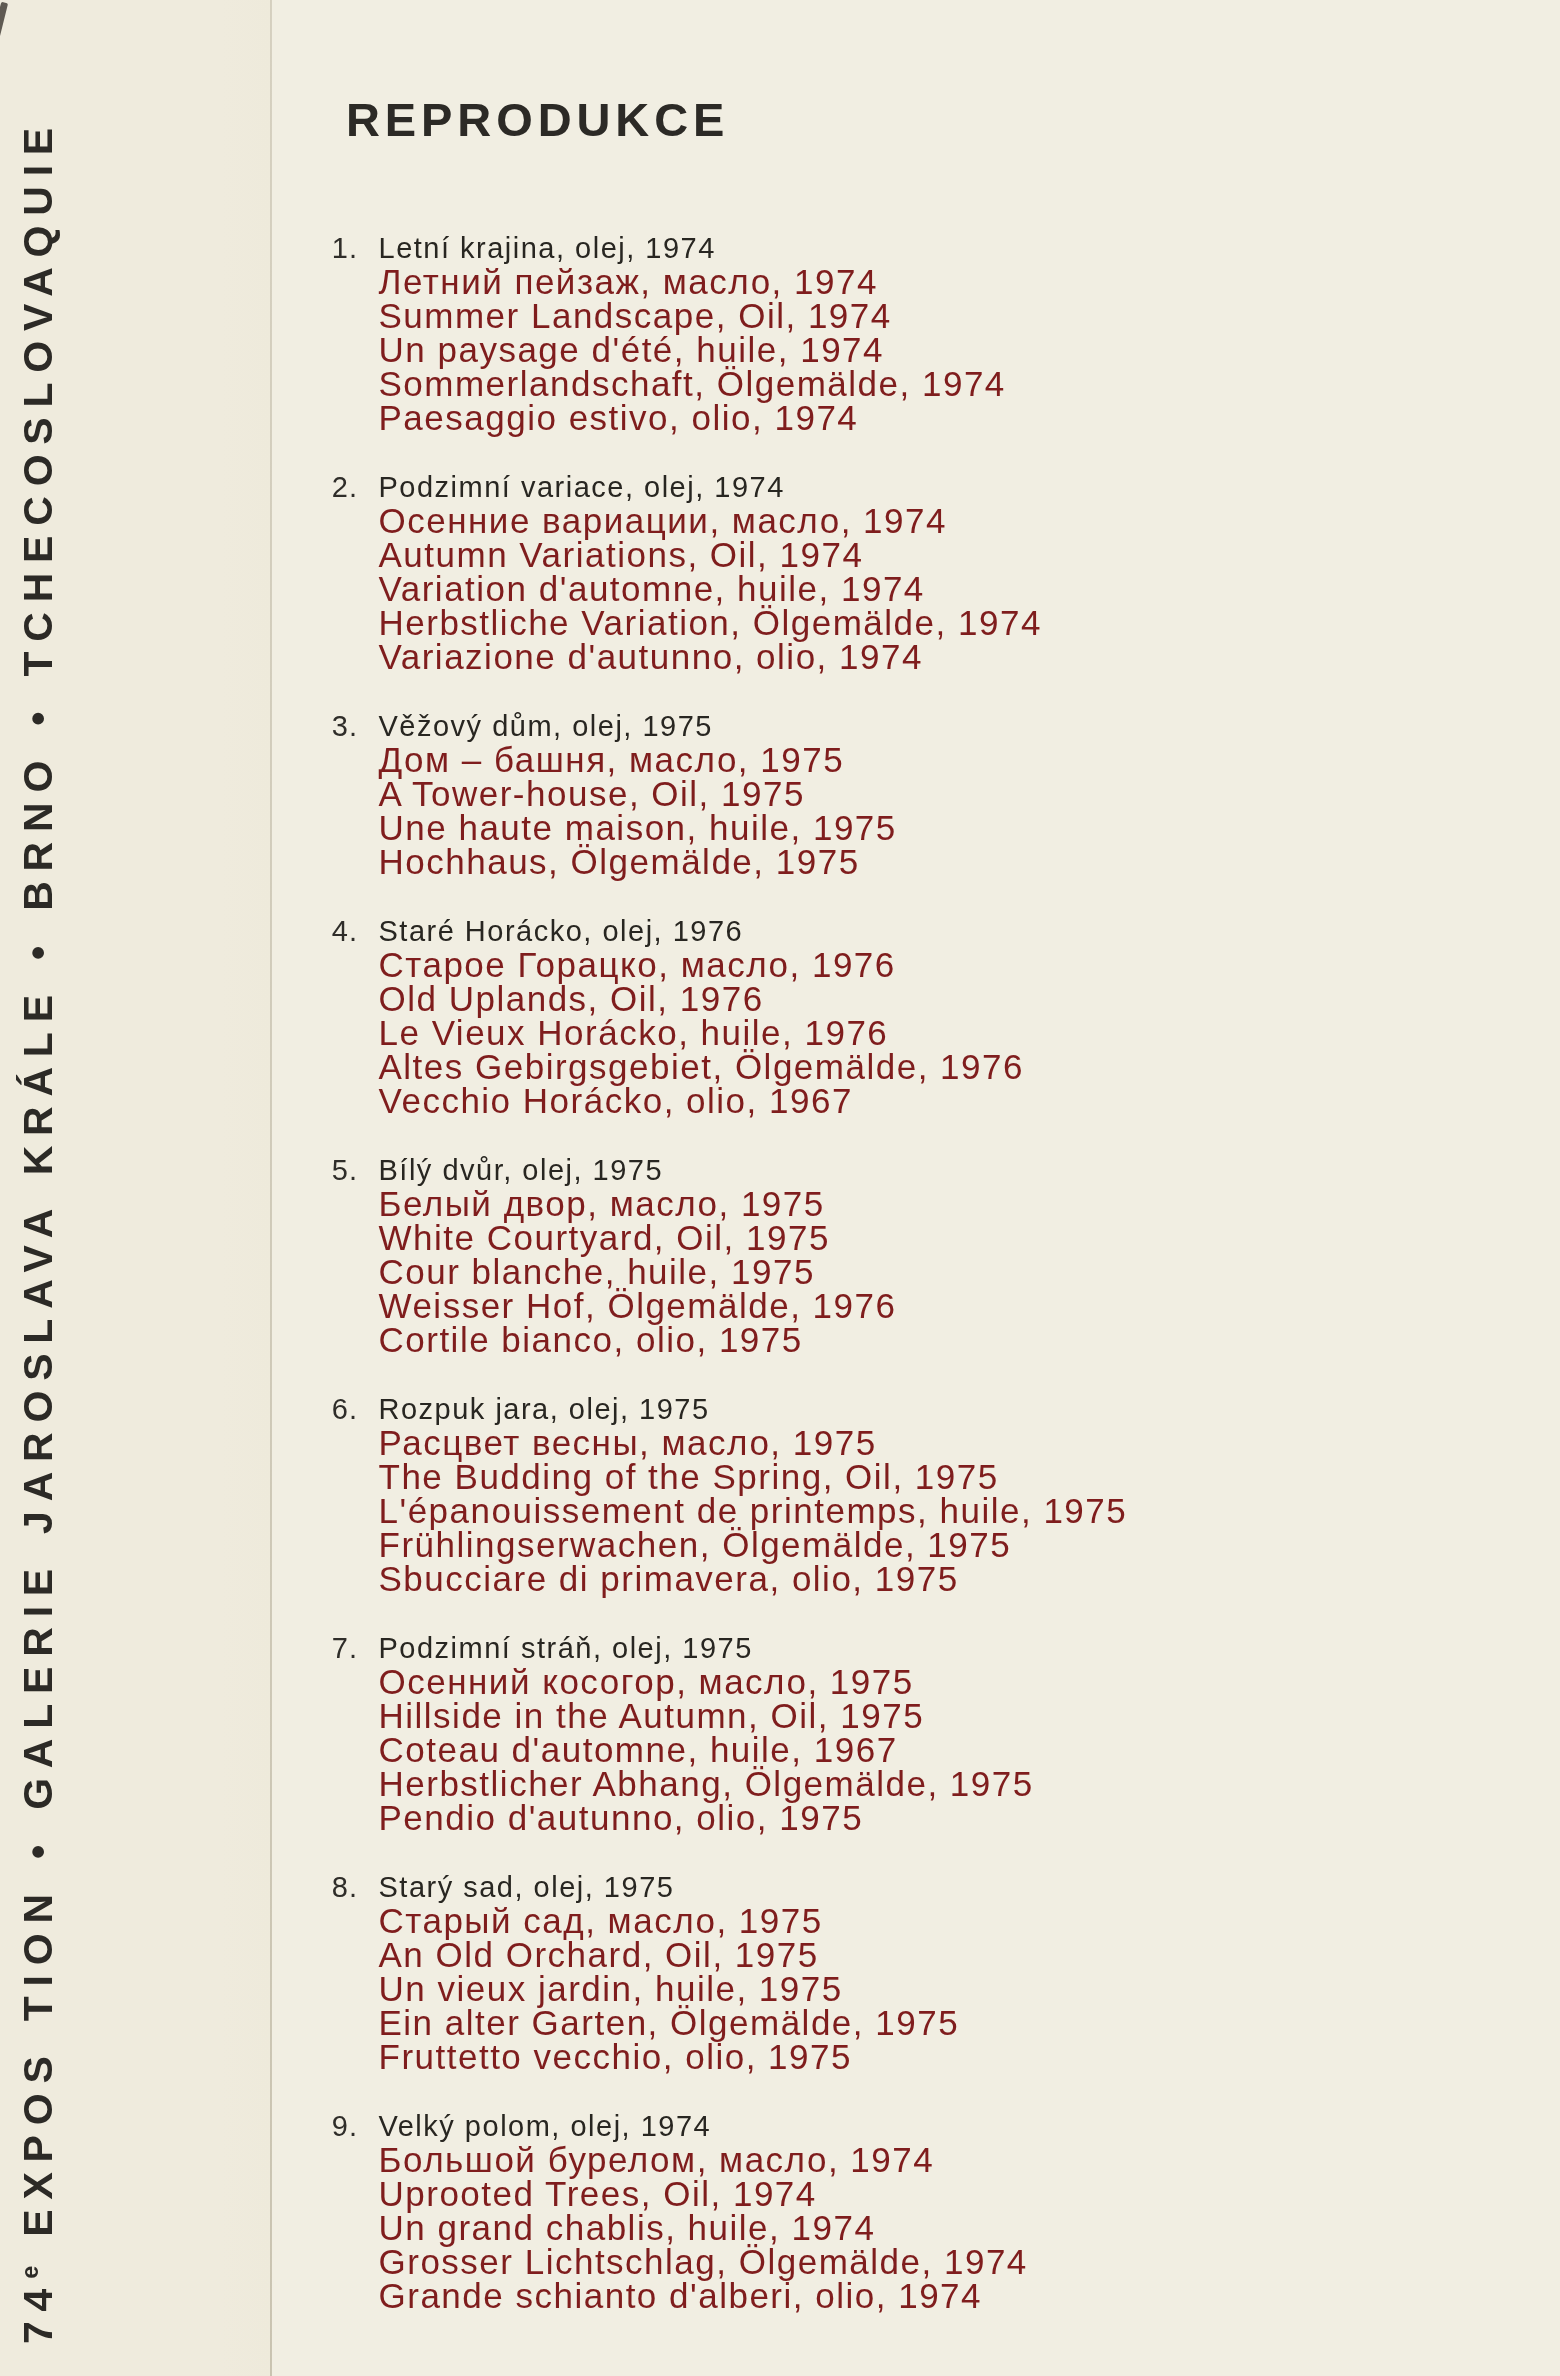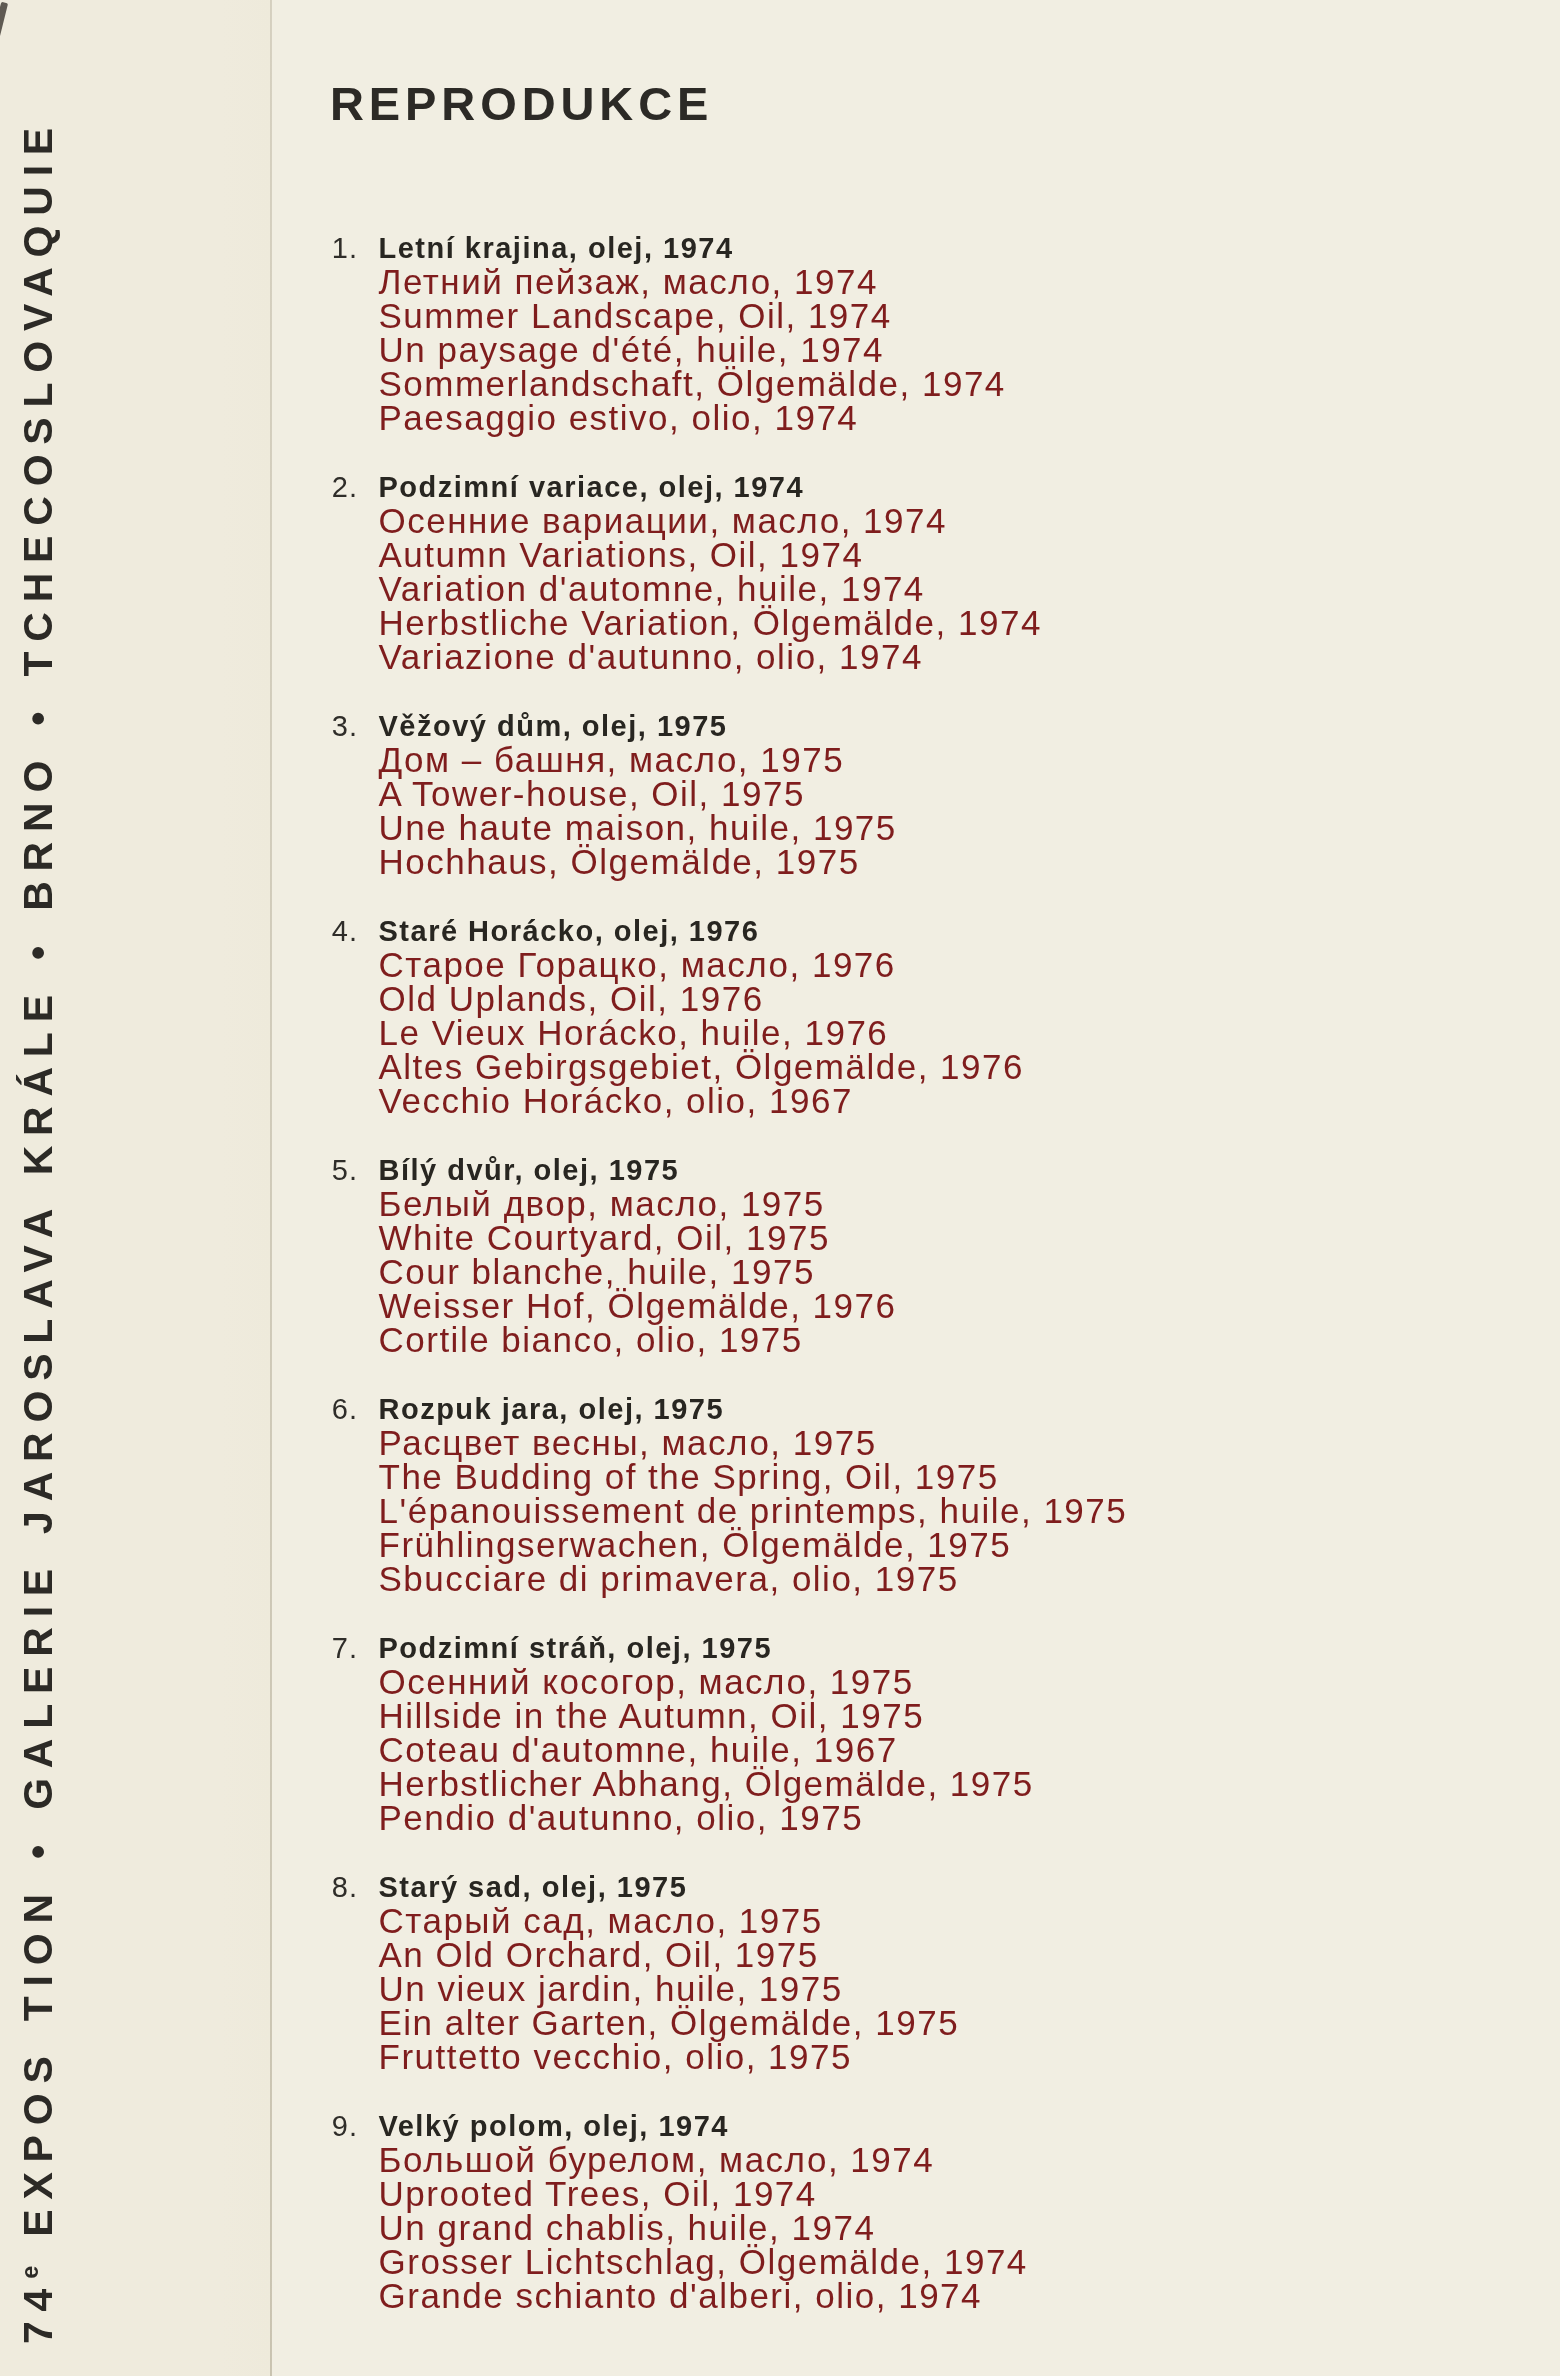--- a/index.html
+++ b/index.html
@@ -67,21 +67,21 @@
     letter-spacing: 2px;
     vertical-align: 13.7px;
     margin-right: 2px;
   }
 
   
   .page-title {
     position: absolute;
     left: 330px;
     top: 76px;
-    margin: 0;
+    margin: 16px;
     font-size: 47px;
     font-weight: bold;
     letter-spacing: 4.9px;
     color: #2c2a26;
   }
   .repro-list {
     position: absolute;
     left: 314px;
     top: 231px;
     width: 1170px;
@@ -95,21 +95,21 @@
     width: 44px;
     flex: 0 0 44px;
     text-align: right;
     margin-right: 20.5px;
     font-size: 29px;
     line-height: 34px;
     letter-spacing: 1px;
   }
   .item .entry-text { flex: 1 1 auto; }
   .item .title {
-    font-weight: bold;
+    font-weight: normal;
     font-size: 29px;
     line-height: 34px;
     letter-spacing: 1.5px;
     color: #282621;
   }
   .item .line {
     font-size: 35px;
     line-height: 34px;
     letter-spacing: 1.5px;
     color: #7f1d1d;

